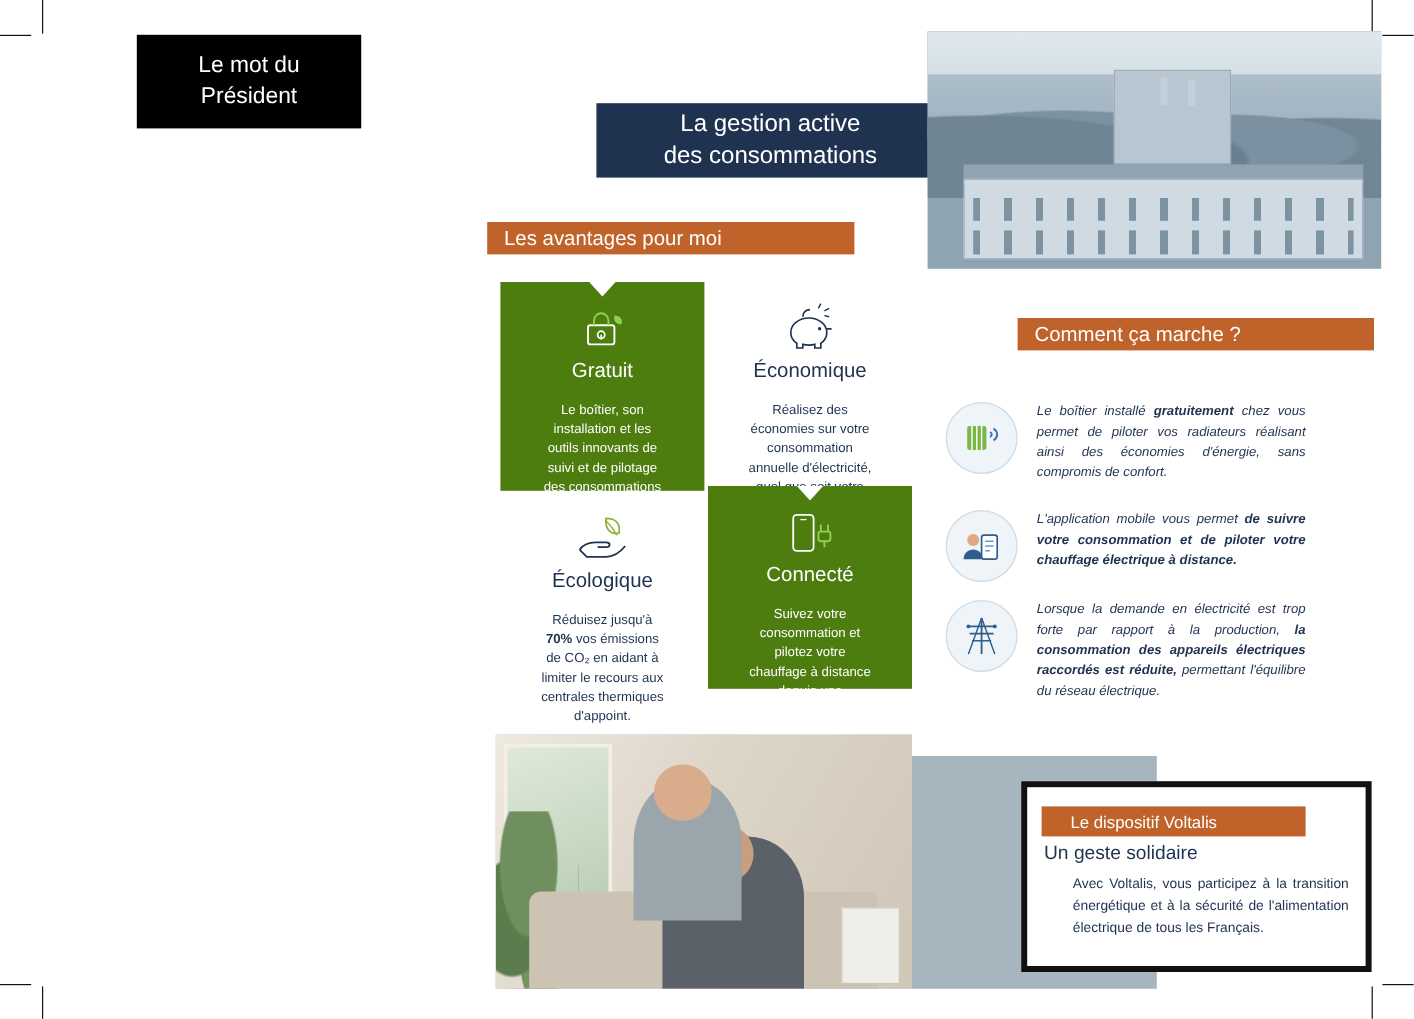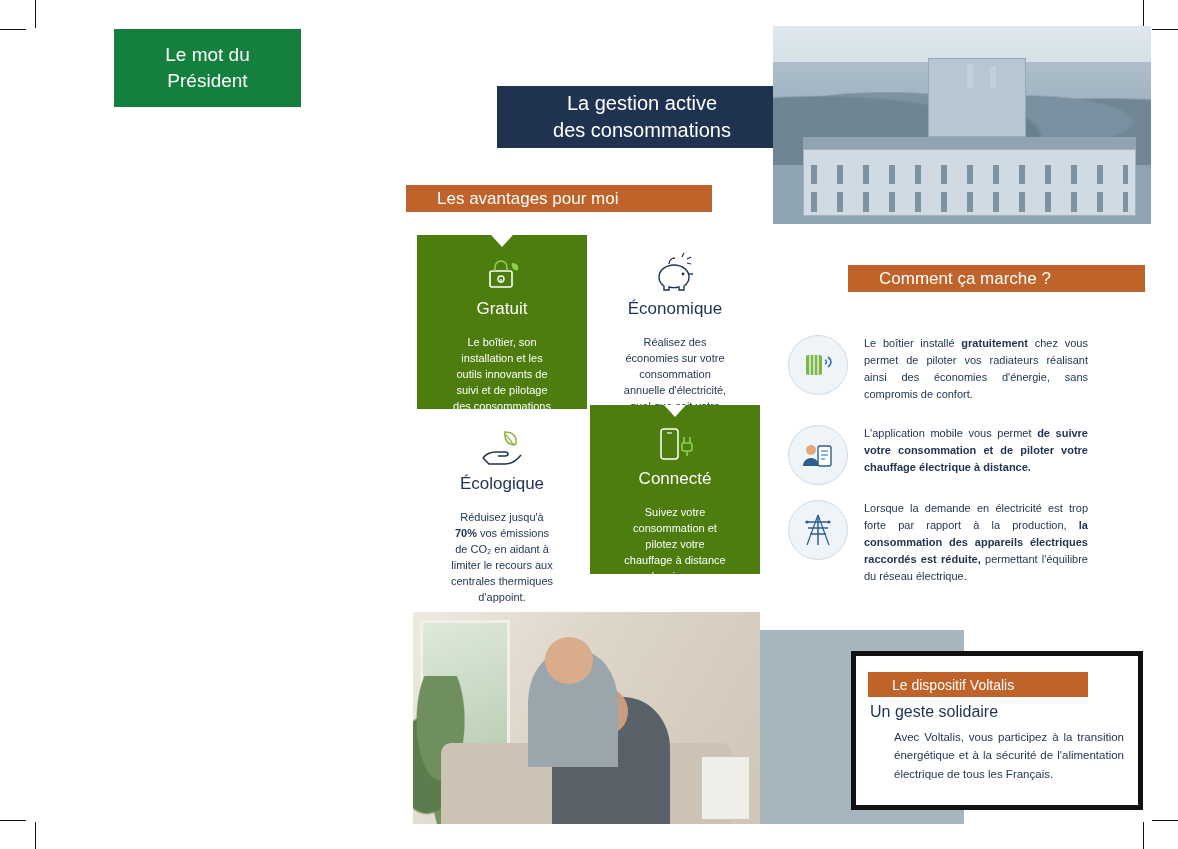--- a/index.html
+++ b/index.html
@@ -29,21 +29,21 @@
     height: 849px;
   }
 
   
   .president-box {
     position: absolute;
     left: 114px;
     top: 29px;
     width: 187px;
     height: 78px;
-    background: #15803d;
+    background: #000000;
     color: #ffffff;
     display: flex;
     align-items: center;
     justify-content: center;
     text-align: center;
     font-size: 19px;
     line-height: 1.35;
     font-weight: 300;
   }
 
@@ -142,21 +142,21 @@
   }
 
   
   .bar-orange {
     position: absolute;
     background: #c0632a;
     color: #fff;
     font-size: 17px;
     display: flex;
     align-items: center;
-    padding-left: 31px;
+    padding-left: 14px;
     box-sizing: border-box;
     font-weight: 400;
   }
   #advantages-bar { left: 406px; top: 185px; width: 306px; height: 27px; }
   #howto-bar { left: 848px; top: 265px; width: 297px; height: 27px; }
 
   
   .adv-card {
     position: absolute;
     box-sizing: border-box;
@@ -224,20 +224,21 @@
     border: 1px solid #cddbe5;
     display: flex;
     align-items: center;
     justify-content: center;
   }
   .howto-text {
     font-size: 11px;
     line-height: 1.55;
     text-align: justify;
     color: #1f3250;
+    font-style: italic;
   }
   .howto-text b { font-weight: bold; }
   #howto-1 { left: 788px; top: 335px; }
   #howto-2 { left: 788px; top: 425px; }
   #howto-3 { left: 788px; top: 500px; }
 
   
   .photo-family {
     position: absolute;
     left: 413px;

